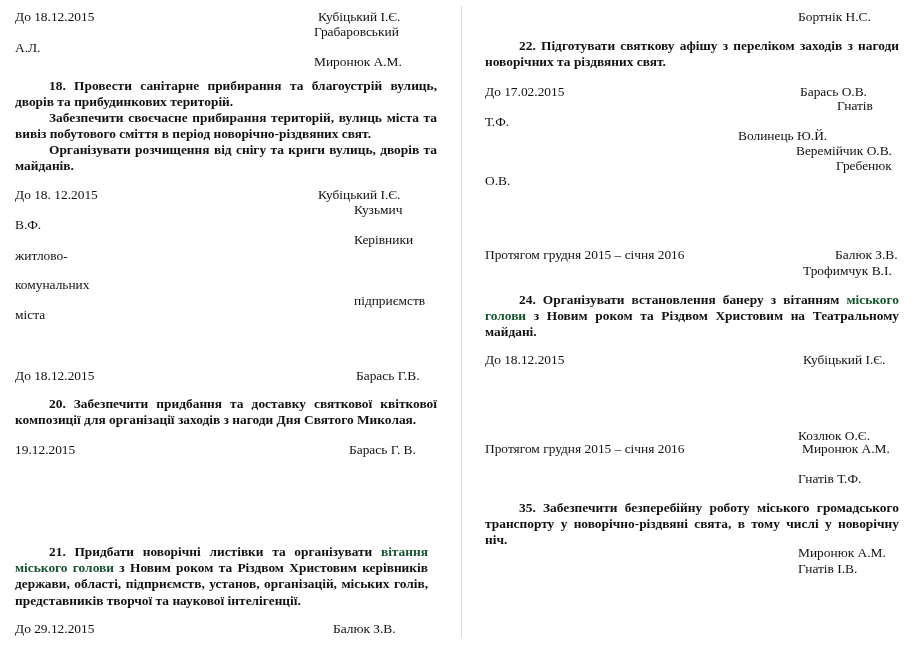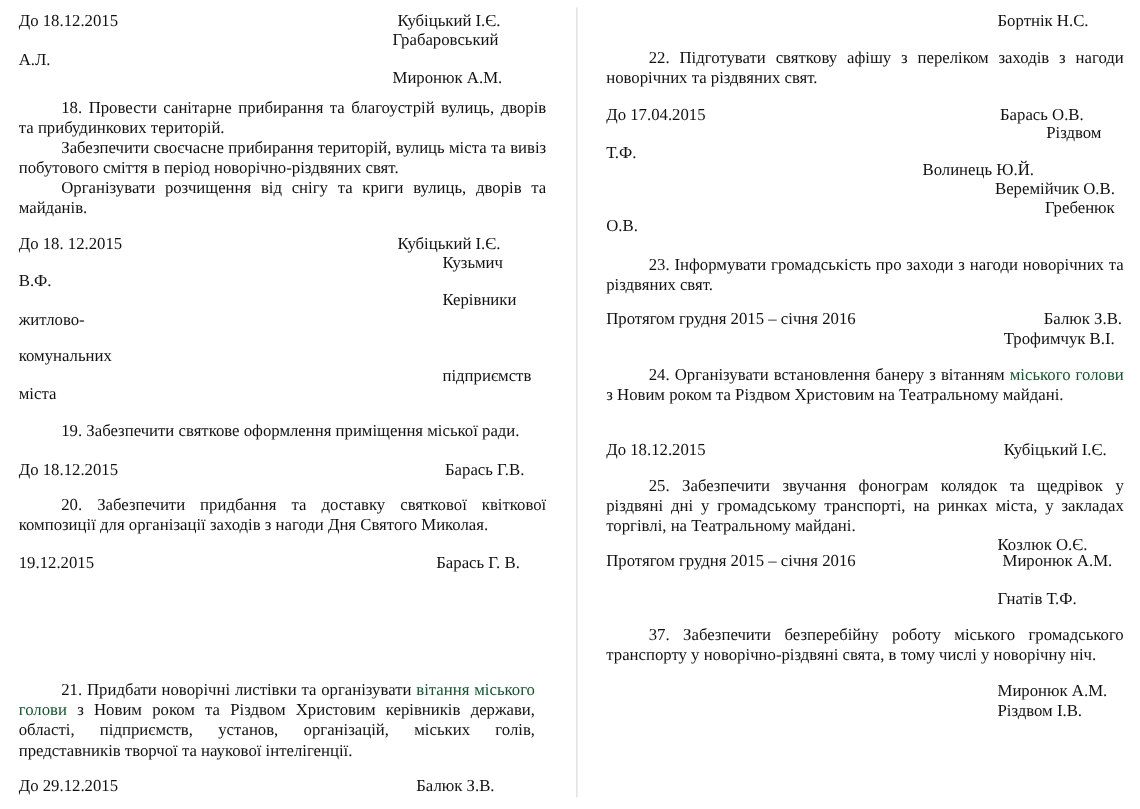--- a/index.html
+++ b/index.html
@@ -3,21 +3,21 @@
 <meta charset="utf-8">
 <style>
   html, body { margin:0; padding:0; background:#ffffff; }
   body { width:912px; height:647px; position:relative; overflow:hidden;
          font-family:"Liberation Serif","DejaVu Serif",serif; font-size:13.4px; color:#111; }
   .page { position:absolute; top:0; height:647px; }
   .left { left:0; width:456px; }
   .right { left:456px; width:456px; }
   .divider { position:absolute; left:461px; top:6px; width:1px; height:632px; background:#dcdcdc; }
   .t { position:absolute; white-space:nowrap; line-height:16px;text-align:right; }
-  .p { position:absolute; text-align:justify; line-height:16.2px; white-space:normal; }
+  .p { position:absolute; text-align:justify; line-height:16.2px; white-space:normal;font-weight:bold; }
   .p .ind { display:inline-block; width:34px; }
   .red { color:#14532d; }
 </style>
 </head>
 <body>
 
 <div class="divider"></div>
 
 <div class="page left">
   <div class="t" style="left:15px;top:9px">До 18.12.2015</div>
@@ -33,57 +33,54 @@
   <div class="t" style="left:15px;top:187px">До 18. 12.2015</div>
   <div class="t" style="left:318px;top:187px">Кубіцький І.Є.</div>
   <div class="t" style="left:354px;top:202px">Кузьмич</div>
   <div class="t" style="left:15px;top:217px">В.Ф.</div>
   <div class="t" style="left:354px;top:232px">Керівники</div>
   <div class="t" style="left:15px;top:248px">житлово-</div>
   <div class="t" style="left:15px;top:277px">комунальних</div>
   <div class="t" style="left:354px;top:293px">підприємств</div>
   <div class="t" style="left:15px;top:307px">міста</div>
 
-  <div class="p" style="left:15px;top:337px;width:422px"><span class="ind"></span><span>19. Забезпечити святкове оформлення приміщення міської ради.</span></div>
   <div class="t" style="left:15px;top:368px">До 18.12.2015</div>
   <div class="t" style="left:356px;top:368px">Барась Г.В.</div>
 
   <div class="p" style="left:15px;top:396px;width:422px"><span class="ind"></span><span>20. Забезпечити придбання та доставку святкової квіткової композиції для організації заходів з нагоди Дня Святого Миколая.</span></div>
   <div class="t" style="left:15px;top:442px">19.12.2015</div>
   <div class="t" style="left:349px;top:442px">Барась Г. В.</div>
 
   <div class="p" style="left:15px;top:544px;width:413px"><span class="ind"></span><span>21. Придбати новорічні листівки та організувати </span><span class="red">вітання міського голови</span><span> з Новим роком та Різдвом Христовим керівників держави, області, підприємств, установ, організацій, міських голів, представників творчої та наукової інтелігенції.</span></div>
   <div class="t" style="left:15px;top:621px">До 29.12.2015</div>
   <div class="t" style="left:333px;top:621px">Балюк З.В.</div>
 </div>
 
 <div class="page right">
   <div class="t" style="left:342px;top:9px">Бортнік Н.С.</div>
 
   <div class="p" style="left:29px;top:38px;width:414px"><span class="ind"></span><span>22. Підготувати святкову афішу з переліком заходів з нагоди новорічних та різдвяних свят.</span></div>
-  <div class="t" style="left:29px;top:84px">До 17.04.2015</div>
+  <div class="t" style="left:29px;top:84px">До 17.02.2015</div>
   <div class="t" style="left:344px;top:84px">Барась О.В.</div>
-  <div class="t" style="left:381px;top:98px">Різдвом</div>
+  <div class="t" style="left:381px;top:98px">Гнатів</div>
   <div class="t" style="left:29px;top:114px">Т.Ф.</div>
   <div class="t" style="left:282px;top:128px">Волинець  Ю.Й.</div>
   <div class="t" style="left:340px;top:143px">Веремійчик О.В.</div>
   <div class="t" style="left:380px;top:158px">Гребенюк</div>
   <div class="t" style="left:29px;top:173px">О.В.</div>
 
-  <div class="p" style="left:29px;top:204px;width:414px"><span class="ind"></span><span>23. Інформувати  громадськість про заходи з нагоди новорічних та різдвяних свят.</span></div>
   <div class="t" style="left:29px;top:247px">Протягом грудня 2015 – січня  2016</div>
   <div class="t" style="left:379px;top:247px">Балюк З.В.</div>
   <div class="t" style="left:347px;top:263px">Трофимчук    В.І.</div>
 
   <div class="p" style="left:29px;top:292px;width:414px"><span class="ind"></span><span>24. Організувати встановлення банеру з вітанням </span><span class="red">міського голови</span><span> з Новим роком та Різдвом Христовим на Театральному майдані.</span></div>
   <div class="t" style="left:29px;top:352px">До 18.12.2015</div>
   <div class="t" style="left:347px;top:352px">Кубіцький І.Є.</div>
 
-  <div class="p" style="left:29px;top:381px;width:414px"><span class="ind"></span><span>25. Забезпечити звучання фонограм колядок та щедрівок у різдвяні дні у громадському транспорті, на ринках міста, у закладах торгівлі, на Театральному майдані.</span></div>
   <div class="t" style="left:29px;top:441px">Протягом грудня 2015 – січня  2016</div>
   <div class="t" style="left:346px;top:441px">Миронюк А.М.</div>
   <div class="t" style="left:342px;top:428px">Козлюк О.Є.</div>
   <div class="t" style="left:342px;top:471px">Гнатів Т.Ф.</div>
 
-  <div class="p" style="left:29px;top:500px;width:414px"><span class="ind"></span><span>37. Забезпечити безперебійну роботу міського громадського транспорту у новорічно-різдвяні свята, в тому числі у новорічну ніч.</span></div>
+  <div class="p" style="left:29px;top:500px;width:414px"><span class="ind"></span><span>35. Забезпечити безперебійну роботу міського громадського транспорту у новорічно-різдвяні свята, в тому числі у новорічну ніч.</span></div>
   <div class="t" style="left:342px;top:545px">Миронюк А.М.</div>
-  <div class="t" style="left:342px;top:561px">Різдвом І.В.</div>
+  <div class="t" style="left:342px;top:561px">Гнатів І.В.</div>
 </div>
 
 </body></html>

